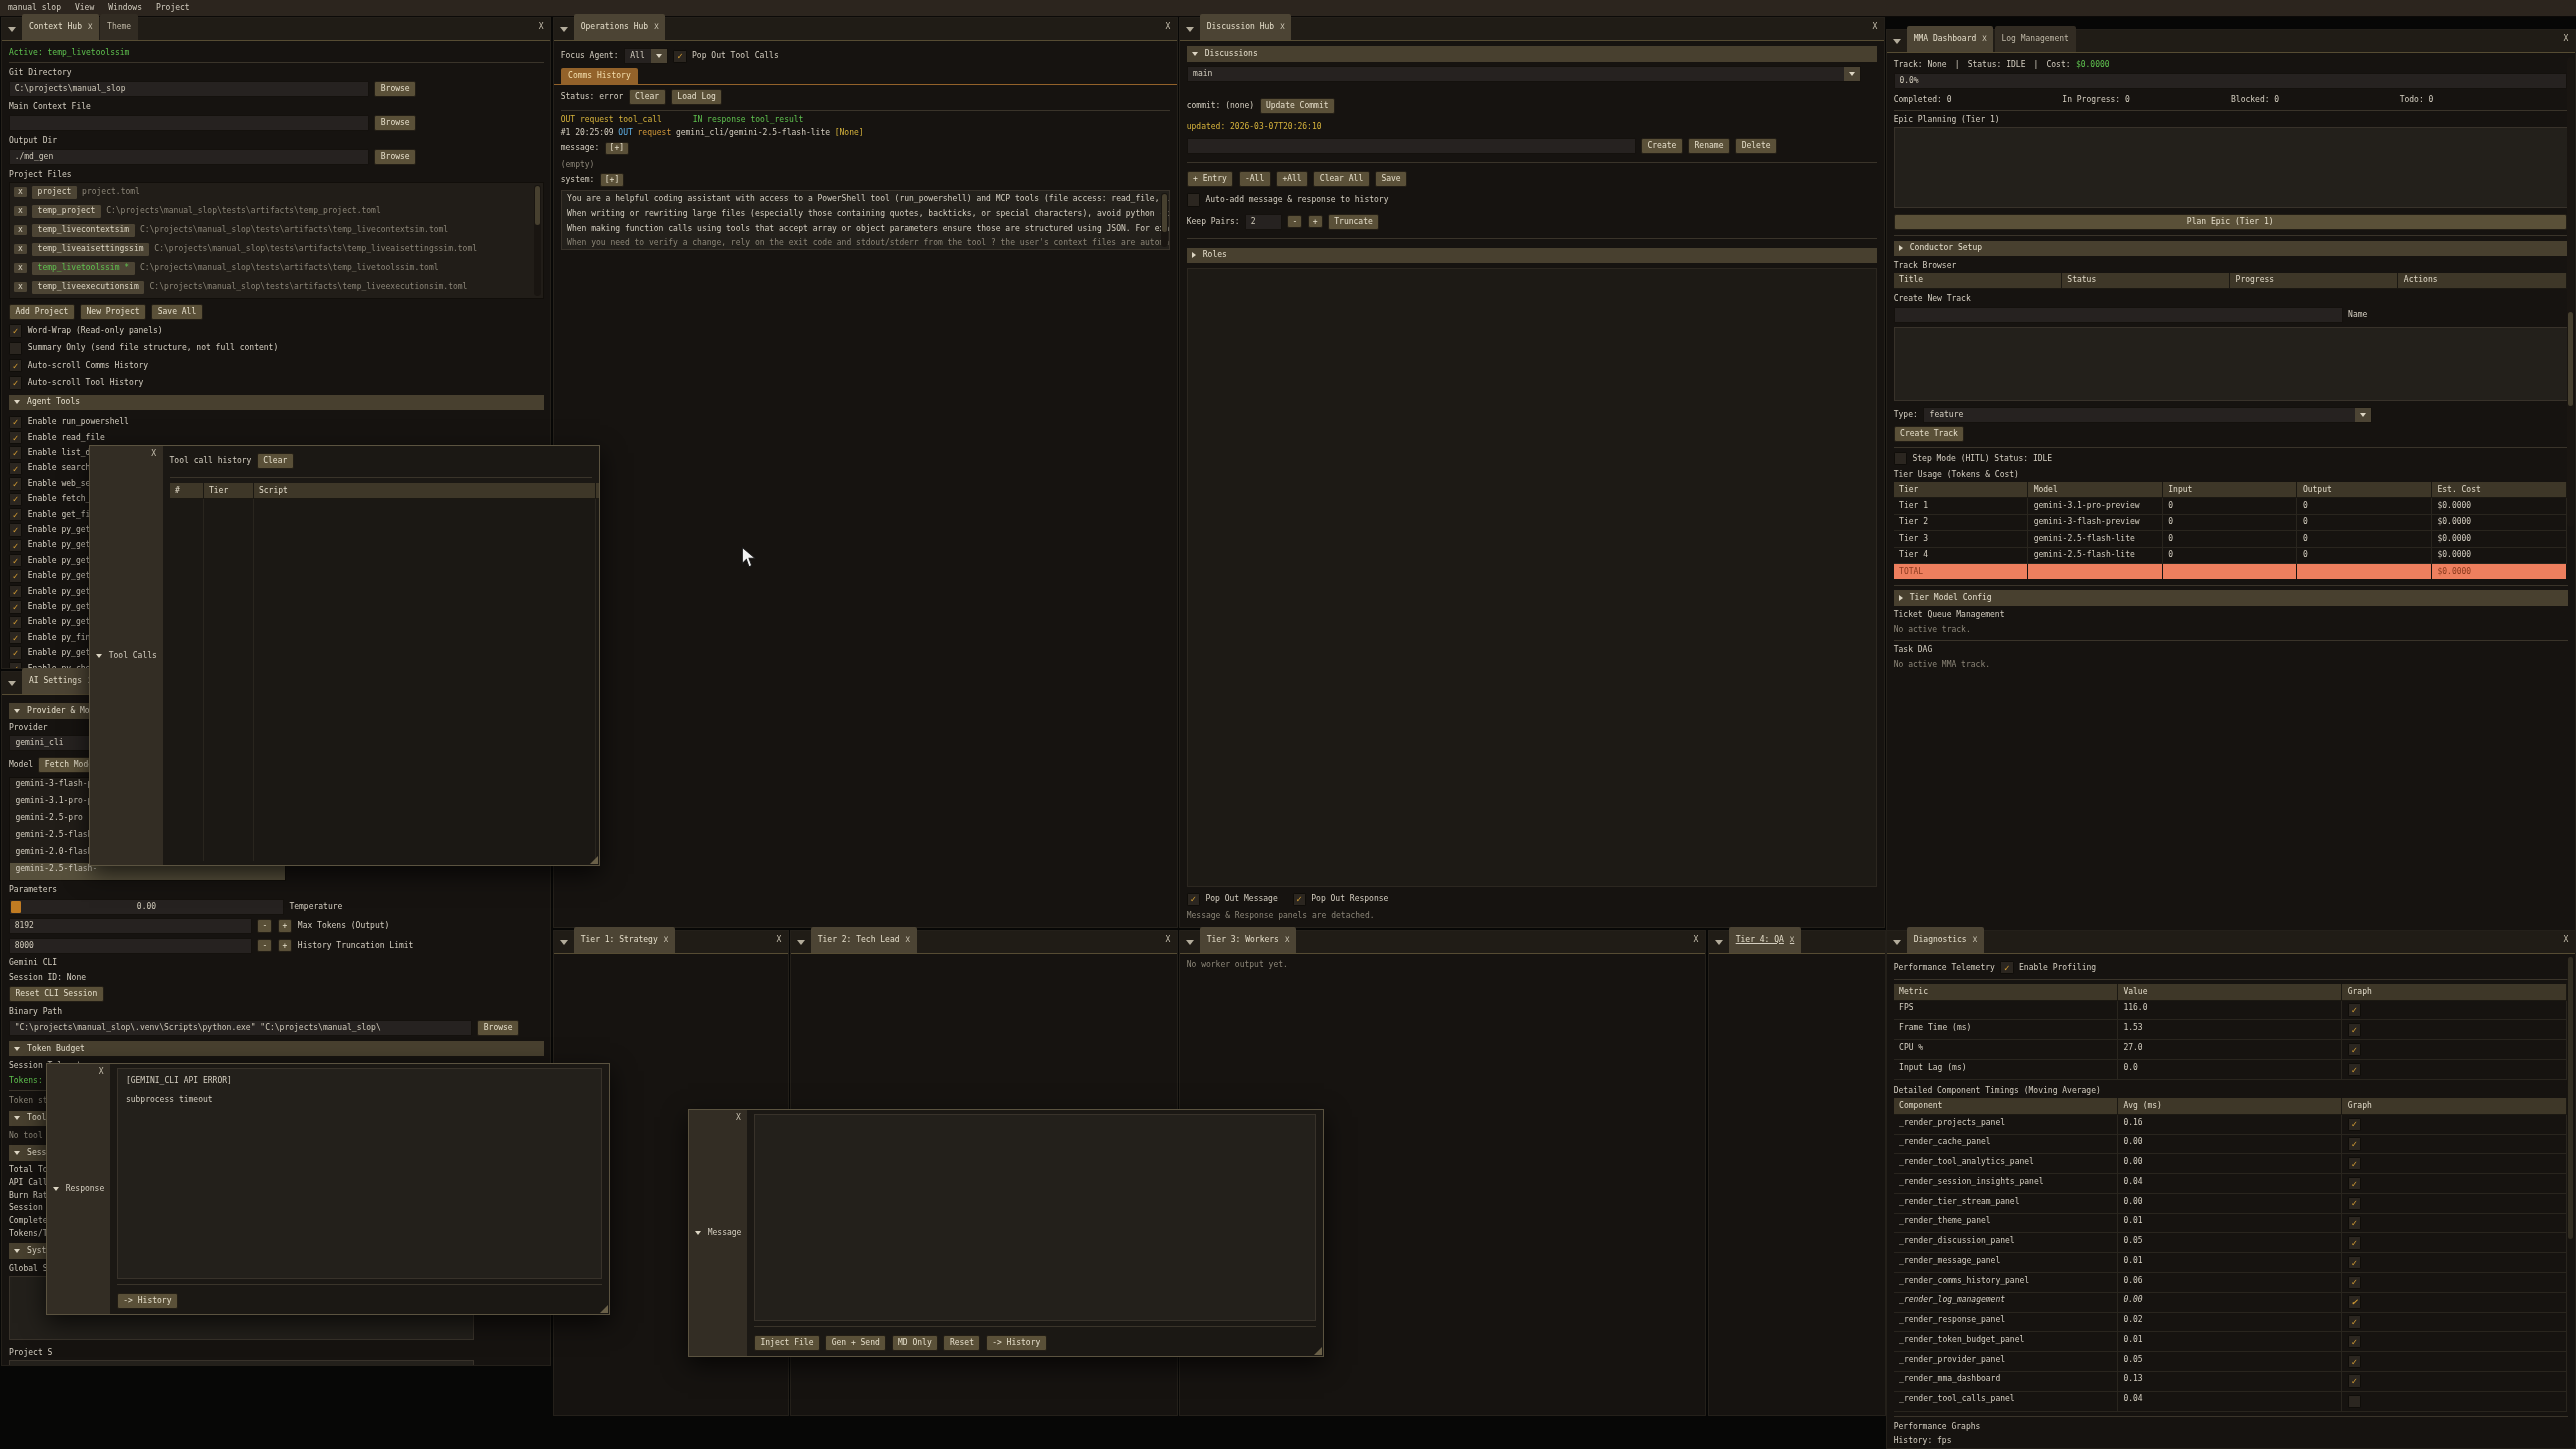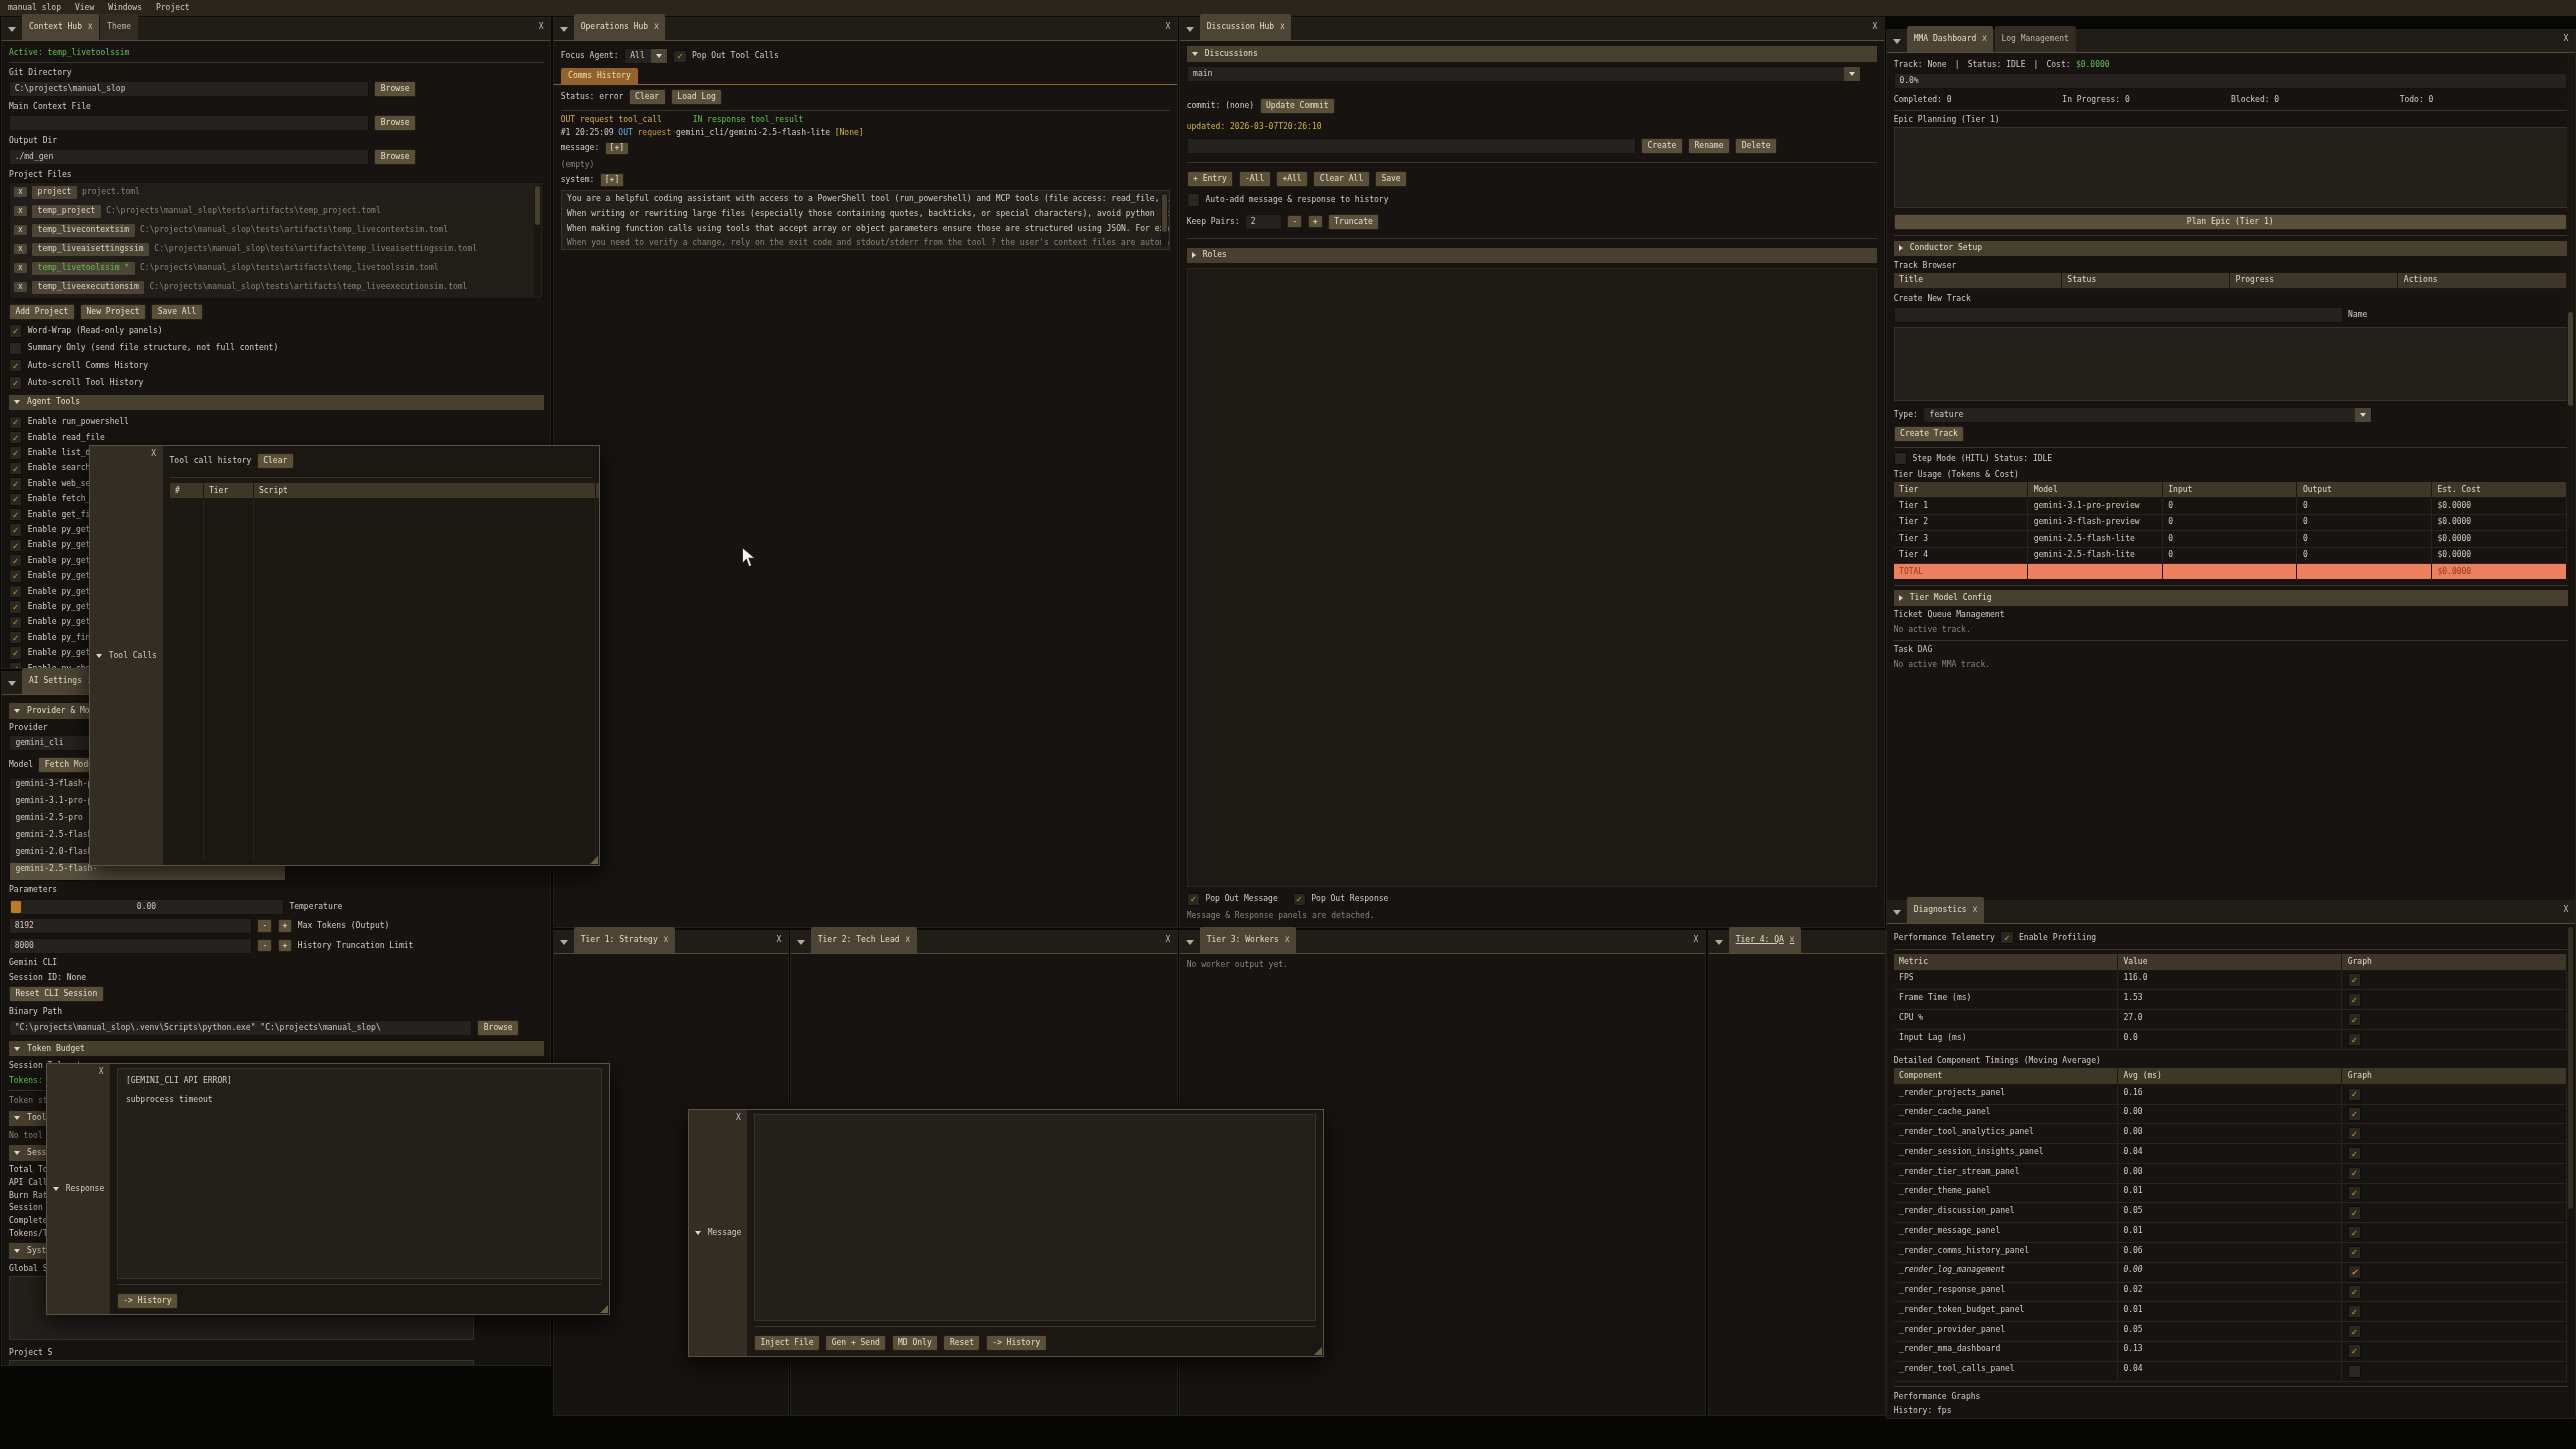--- a/index.html
+++ b/index.html
@@ -663,21 +663,21 @@
           <span class="tri-dn"></span>
         </span>
       <span class="tab">
           <span>Tier 4: QA</span>
           <span class="tab-x">X</span>
         </span>
     </div>
     <div class="pbody"></div>
   </div>
 
-  <div class="panel" style="left:1886px;top:900px;width:690px;height:519px;">
+  <div class="panel" style="left:1886px;top:930px;width:690px;height:519px;">
     <div class="tabbar">
       <span class="winmenu">
           <span class="tri-dn"></span>
         </span>
       <span class="tab">
           <span>Diagnostics</span>
           <span class="tab-x">X</span>
         </span>
       <span class="dockclose">X</span>
     </div>

